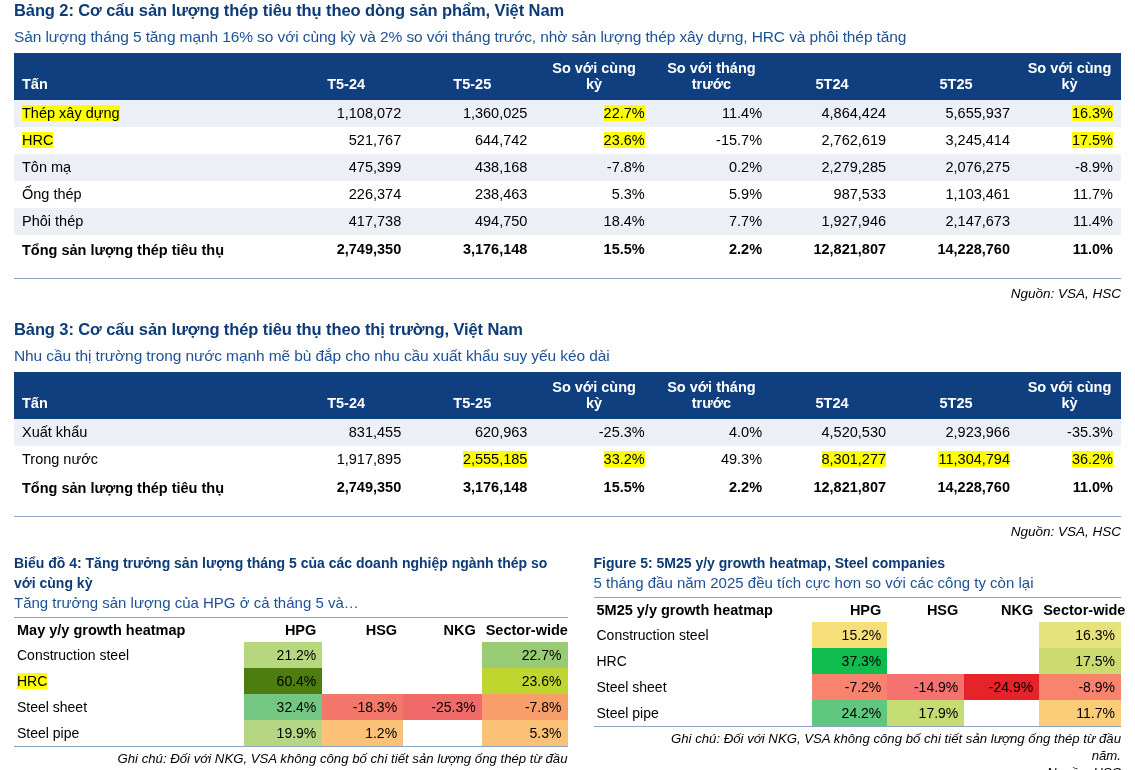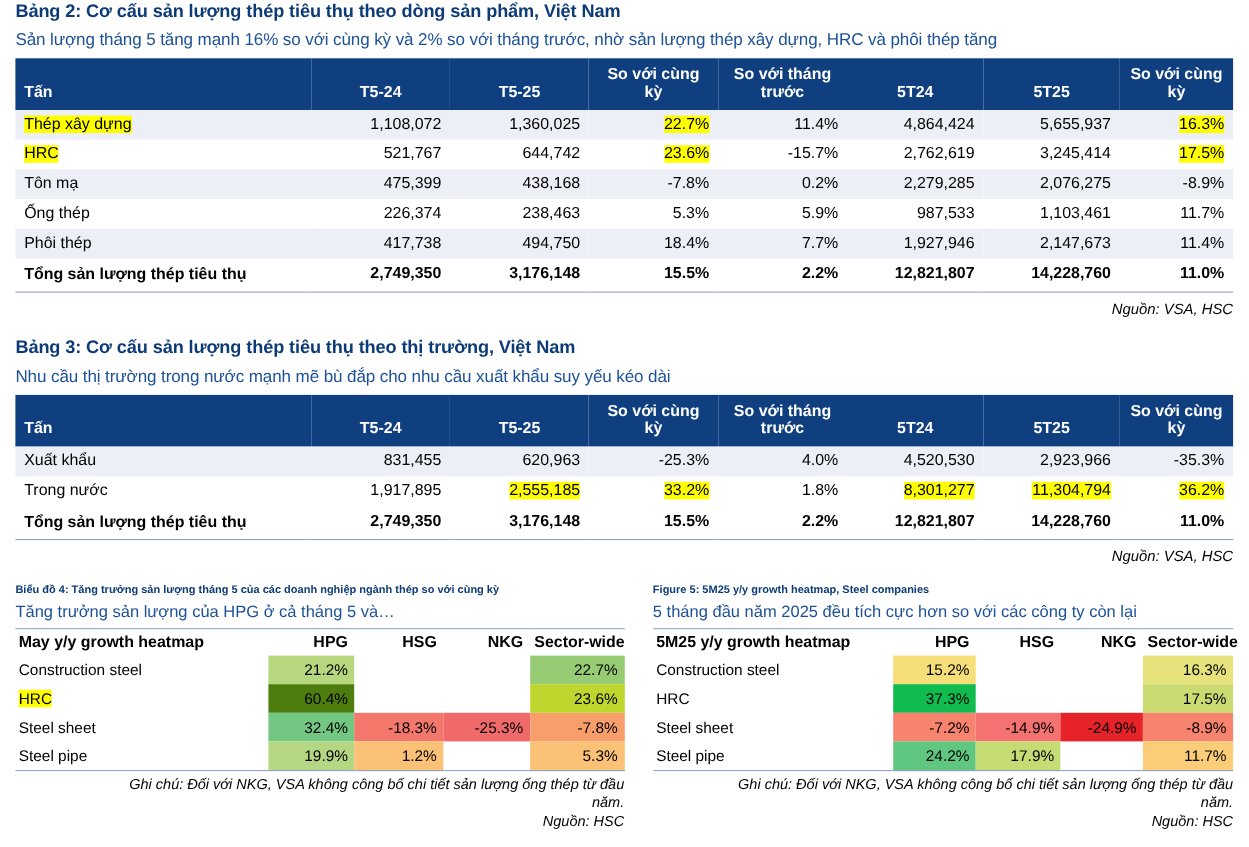--- a/index.html
+++ b/index.html
@@ -82,21 +82,21 @@
   table.dt tbody td.lab {
     text-align: left;
   }
   table.dt tbody tr.alt td {
     background: #eceff6;
   }
   table.dt tbody tr.tot td {
     font-weight: bold;
     border-bottom: 1.6px solid #8fa4c4;
     padding-top: 6px;
-    padding-bottom: 7px;
+    padding-bottom: 20px;
   }
   table.dt tbody tr.tot td.lab {
     line-height: 16px;
   }
   .hl {
     background: #ffff00;
   }
   .src {
     text-align: right;
     font-style: italic;
@@ -113,21 +113,21 @@
   }
   .col {
     width: 50%;
     box-sizing: border-box;
   }
   .col.right { padding-left: 26px; }
 
   .hm-title {
     color: #0d3b78;
     font-weight: bold;
-    font-size: 10px;
+    font-size: 14px;
     line-height: 20px;
   }
   .hm-sub {
     color: #1d5196;
     font-size: 15px;
     line-height: 20px;
   }
 
   table.hm {
     width: 100%;
@@ -310,21 +310,21 @@
             <td>4.0%</td>
             <td>4,520,530</td>
             <td>2,923,966</td>
             <td>-35.3%</td>
           </tr>
           <tr>
             <td class="lab">Trong nước</td>
             <td>1,917,895</td>
             <td><span class="hl">2,555,185</span></td>
             <td><span class="hl">33.2%</span></td>
-            <td>1.8%</td>
+            <td>49.3%</td>
             <td><span class="hl">8,301,277</span></td>
             <td><span class="hl">11,304,794</span></td>
             <td><span class="hl">36.2%</span></td>
           </tr>
           <tr class="tot">
             <td class="lab">Tổng sản lượng thép tiêu thụ</td>
             <td>2,749,350</td>
             <td>3,176,148</td>
             <td>15.5%</td>
             <td>2.2%</td>

